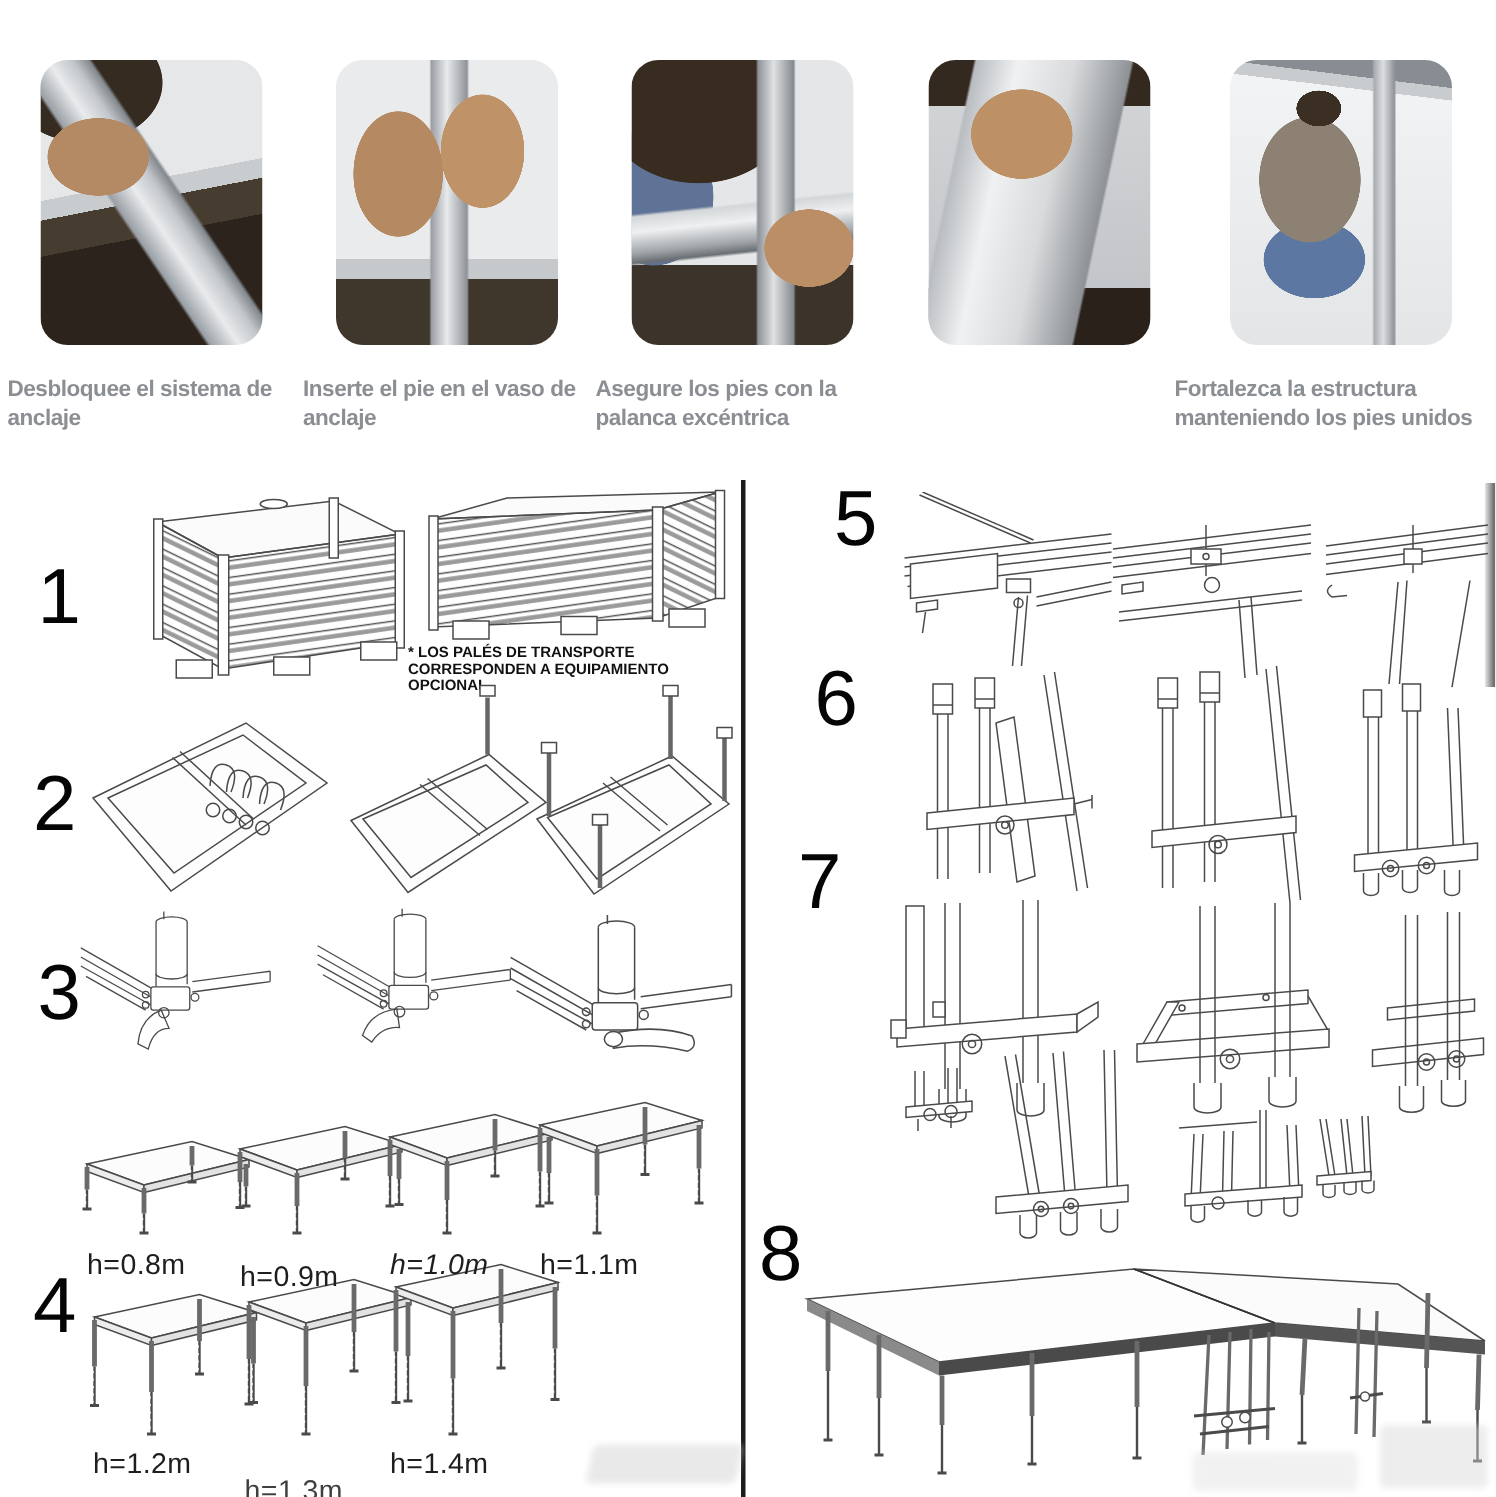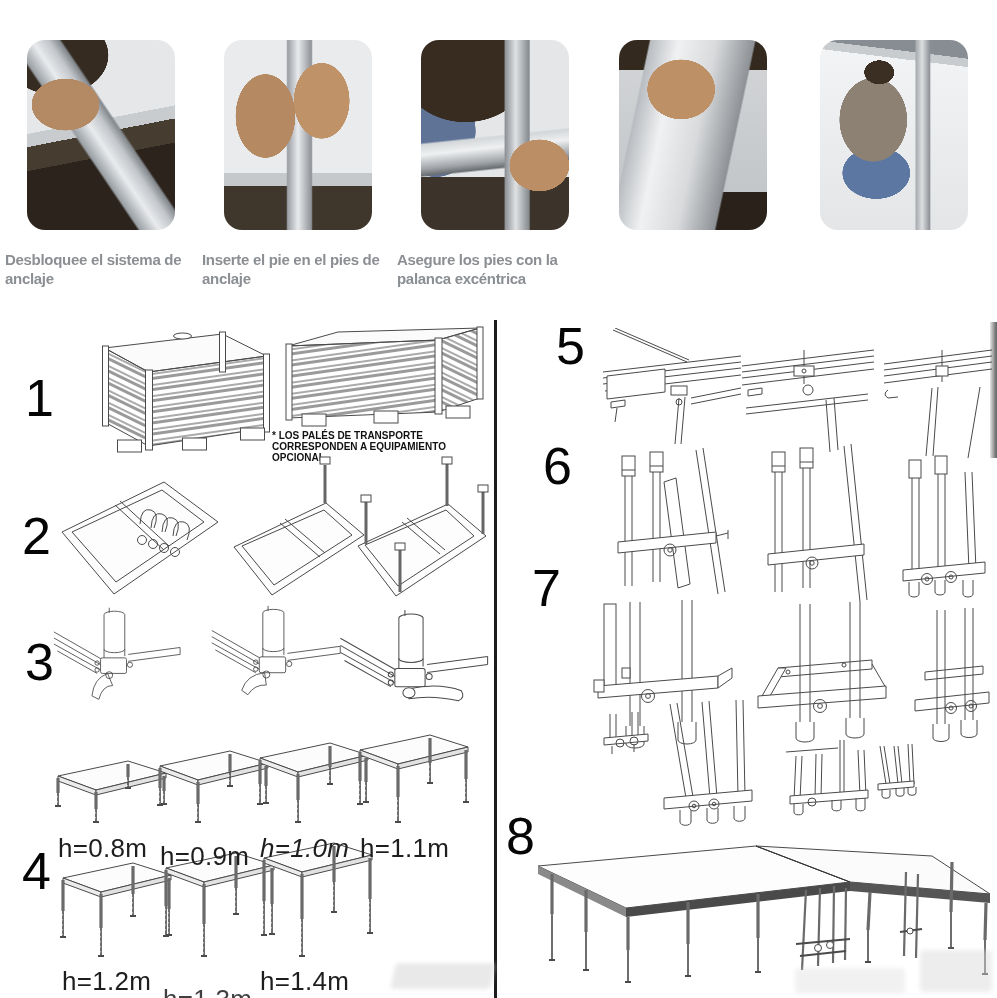--- a/index.html
+++ b/index.html
@@ -43,42 +43,43 @@
   .cap2{left:202px;width:190px;}
   .cap3{left:397px;width:190px;}
   .cap4{left:595px;width:190px;}
   .cap5{left:783px;width:214px;}
   
   .divider{position:absolute;left:494px;top:320px;width:3px;height:678px;background:#1c1c1c;}
   .num{position:absolute;font-size:52px;line-height:52px;color:#050505;font-weight:400;}
   .note{position:absolute;left:272px;top:430px;width:200px;font-size:10px;font-weight:700;
         color:#111;letter-spacing:0;}
   .diag{position:absolute;}
-  .hlabel{position:absolute;font-size:26px;color:#1e1e1e;letter-spacing:0.3px;}
+  .hlabel{position:absolute;font-size:19px;color:#1e1e1e;letter-spacing:0.3px;}
   .edge-strip{position:absolute;left:990px;top:322px;width:7px;height:136px;
         background:linear-gradient(90deg,#e6e6e6,#6e6e6e 85%);}
   .wm{position:absolute;background:#d8d8d8;opacity:.55;filter:blur(2px);border-radius:4px;}
   .wm1{left:393px;top:963px;width:100px;height:26px;transform:skewX(-12deg);}
   .wm2{left:920px;top:950px;width:72px;height:42px;opacity:.45;}
   .wm3{left:795px;top:968px;width:110px;height:26px;opacity:.35;}
 </style>
 </head>
 <body>
 
 <div class="page">
 
   <div class="photo ph1"></div>
   <div class="photo ph2"></div>
   <div class="photo ph3"></div>
   <div class="photo ph4"></div>
   <div class="photo ph5"></div>
 
   <div class="cap cap1">Desbloquee el sistema de anclaje</div>
-  <div class="cap cap2">Inserte el pie en el pies de anclaje</div>
+  <div class="cap cap2">Inserte el pie en el vaso de anclaje</div>
   <div class="cap cap3">Asegure los pies con la palanca excéntrica</div>
+  <div class="cap cap5">Fortalezca la estructura manteniendo los pies unidos</div>
 
   <div class="divider"></div>
   <div class="edge-strip"></div>
 
   <div class="num" style="left:25px;top:372px;">1</div>
   <div class="num" style="left:22px;top:510px;">2</div>
   <div class="num" style="left:25px;top:636px;">3</div>
   <div class="num" style="left:22px;top:845px;">4</div>
 
   <svg class="diag" style="left:60px;top:328px;" width="215" height="128" viewBox="0 0 210 128">

